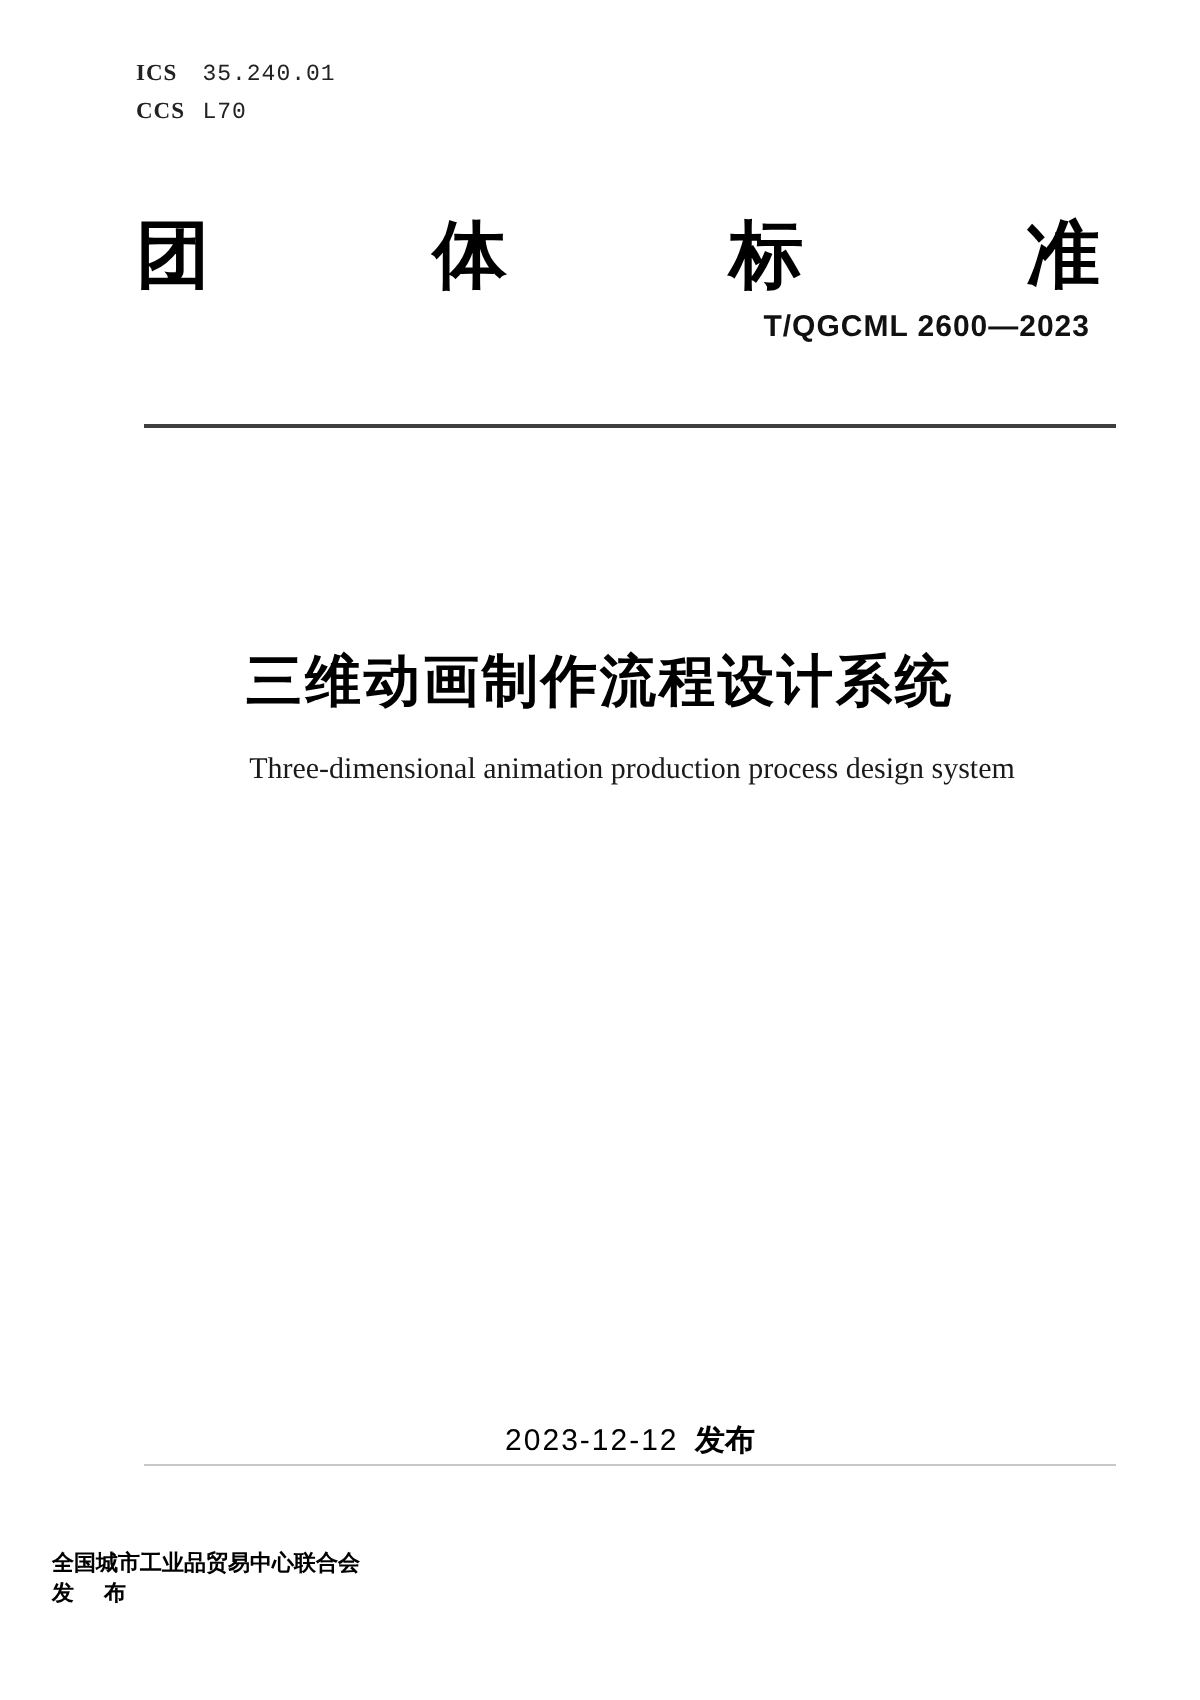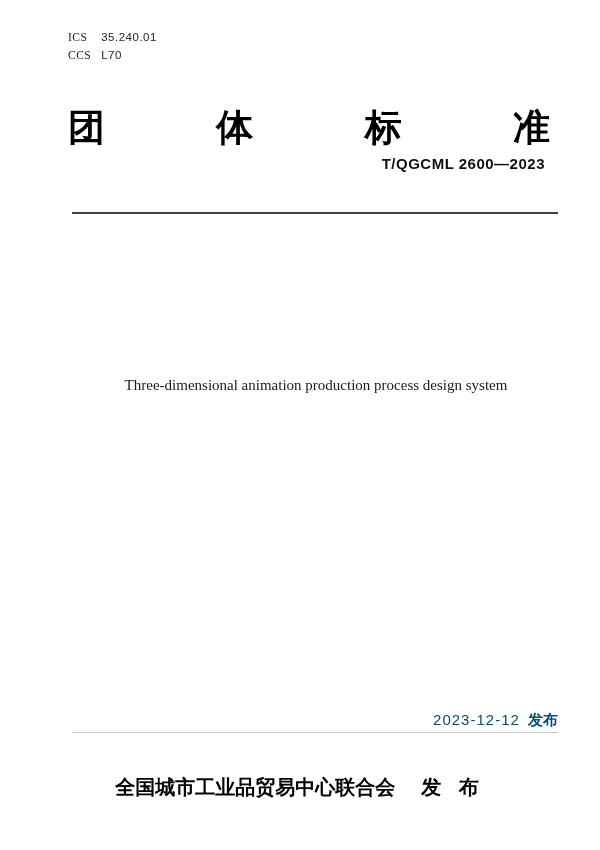--- a/index.html
+++ b/index.html
@@ -24,23 +24,24 @@
     left: 68px;
     font-size: 11.5px;
     line-height: 18px;
     color: #222222;
   }
   .ics-block .code-label {
     font-family: "Liberation Serif", serif;
     display: inline-block;
     min-width: 30px;
     letter-spacing: 0.5px;
+    font-weight: bold;
   }
   .ics-block .code-value {
-    font-family: Liberation Sans, sans-serif;
+    font-family: Liberation Mono, monospace;
     letter-spacing: 0.5px;
   }
 
   
   .doc-type-row {
     position: absolute;
     top: 109px;
     left: 68px;
     right: 50px;
     display: flex;
@@ -97,23 +98,23 @@
     color: #1a1a1a;
   }
 
   
   .dates-row {
     position: absolute;
     top: 711px;
     left: 72px;
     right: 42px;
     display: flex;
-    justify-content: flex-end;
+    justify-content: center;
     font-size: 15px;
-    color: #0c4a6e;
+    color: #000000;
   }
   .dates-row .date-value {
     letter-spacing: 1px;
     font-weight: 500;
   }
   .dates-row .date-label {
     font-weight: 600;
     margin-left: 4px;
   }
 
@@ -129,23 +130,24 @@
 
   
   .publisher-row {
     position: absolute;
     top: 774px;
     left: 0;
     width: 100%;
     display: flex;
     justify-content: center;
     align-items: baseline;
-    font-size: 20px;
+    font-size: 11px;
     font-weight: 600;
     color: #000000;
+    flex-direction: column;
   }
   .publisher-row .publish-action {
     margin-left: 26px;
     letter-spacing: 6px;
   }
 </style>
 </head>
 <body>
 
 <div class="page">
@@ -165,20 +167,21 @@
     <span>团</span>
     <span>体</span>
     <span>标</span>
     <span>准</span>
   </div>
 
   <div class="standard-number">T/QGCML 2600—2023</div>
 
   <div class="header-rule"></div>
 
+  <div class="main-title">三维动画制作流程设计系统</div>
 
   <div class="subtitle-en">Three-dimensional animation production process design system</div>
 
   <div class="dates-row">
     <div>
       <span class="date-value">2023-12-12</span>
       <span class="date-label">发布</span>
     </div>
   </div>
 

